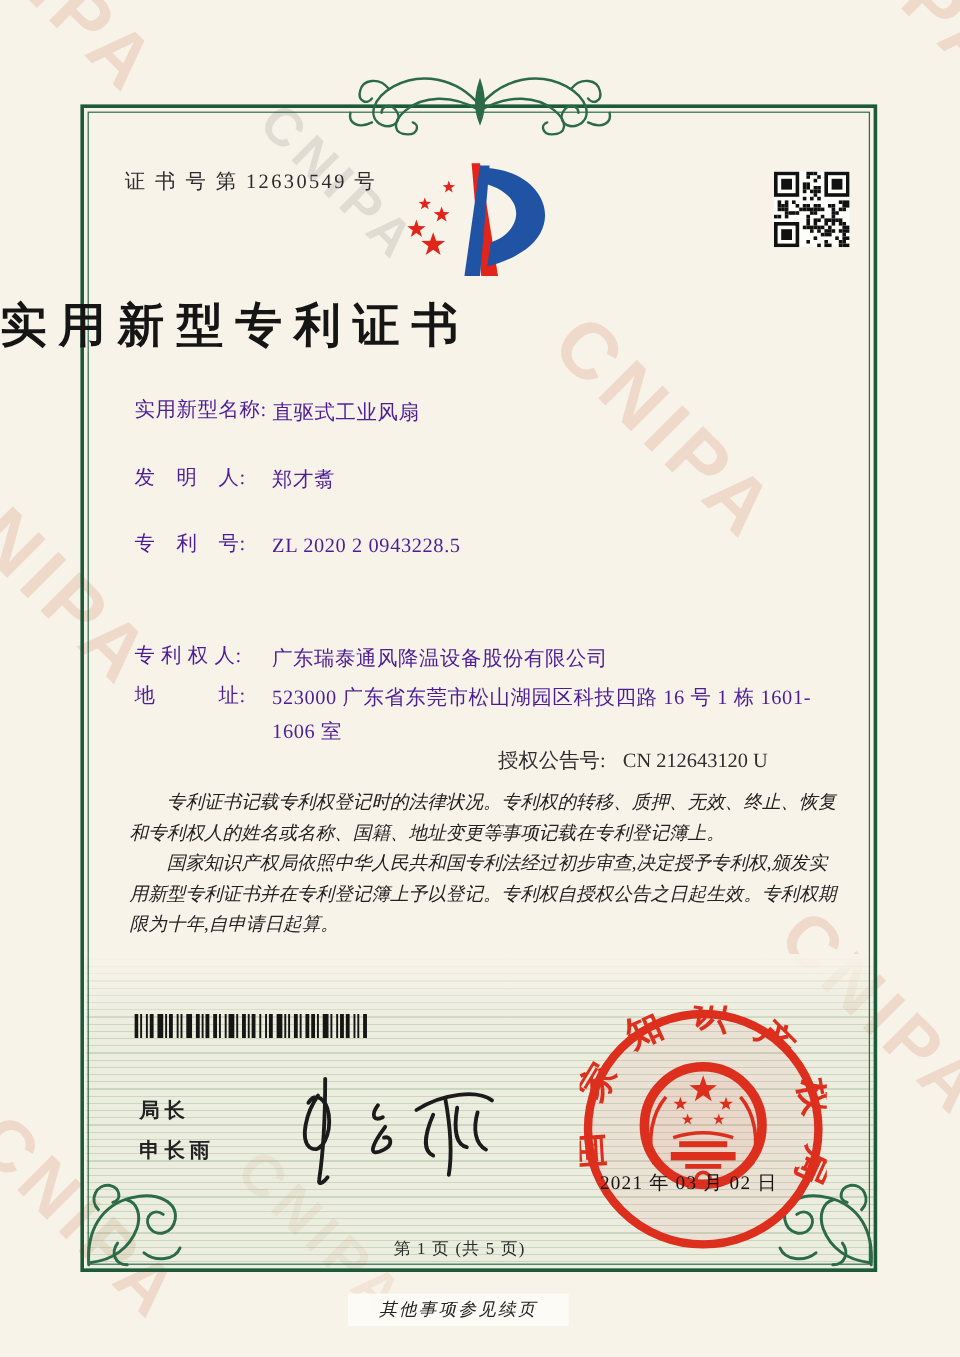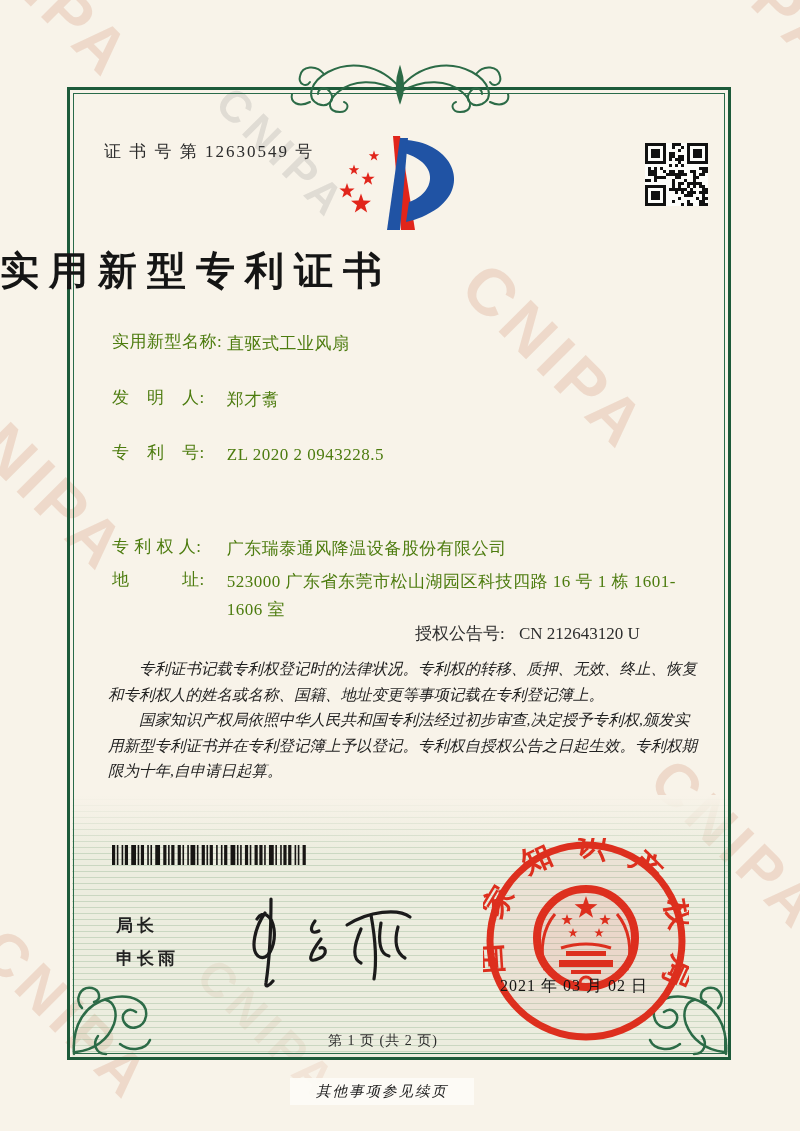--- a/index.html
+++ b/index.html
@@ -20,21 +20,21 @@
   .frame-outer{position:absolute;left:67px;top:87px;width:664px;height:973px;
       border:3px solid #1d5a3a;z-index:2;box-sizing:border-box;}
   .frame-inner{position:absolute;left:3px;top:3px;right:3px;bottom:3px;
       border:1px solid #2a6b4a;}
   .ornament{position:absolute;z-index:3;}
   
   .certno{position:absolute;left:104px;top:140px;font-size:17px;letter-spacing:2px;
       color:#2b2b2b;z-index:4;}
   .title{position:absolute;left:0;top:244px;width:800px;text-align:left;
       font-size:39px;font-weight:900;letter-spacing:10px;color:#151515;z-index:4;}
-  .frow{position:absolute;left:112px;font-size:17px;color:#4d7c0f;z-index:4;letter-spacing:0.5px;}
+  .frow{position:absolute;left:112px;font-size:17px;color:#4c1d95;z-index:4;letter-spacing:0.5px;}
   .flabel{display:inline-block;min-width:110px;vertical-align:top;}
   .fval{display:inline-block;max-width:476px;vertical-align:top;line-height:28px;}
   .grant-row{position:absolute;left:415px;top:622px;font-size:17px;color:#2e2e2e;z-index:4;}
   .body-block{position:absolute;left:108px;top:656px;width:592px;z-index:4;
       font-style:italic;font-size:15.5px;line-height:25.5px;color:#222;}
   .body-block p{margin:0;text-indent:2em;}
   
   .barcode{position:absolute;left:112px;top:845px;z-index:4;}
   
   .sig-label{position:absolute;left:116px;top:914px;font-family:"Liberation Sans",sans-serif;
@@ -370,16 +370,16 @@
       <rect x="83" y="113" width="40" height="5" fill="#dd2f1e"></rect>
       <rect x="76" y="122" width="54" height="7" fill="#dd2f1e"></rect>
       <rect x="88" y="132" width="30" height="4" fill="#dd2f1e"></rect>
       <circle cx="103" cy="145" r="6" fill="none" stroke="#dd2f1e" stroke-width="3"></circle>
       <path d="M62,132 C56,112 60,90 72,76" stroke="#dd2f1e" stroke-width="3" fill="none"></path>
       <path d="M144,132 C150,112 146,90 134,76" stroke="#dd2f1e" stroke-width="3" fill="none"></path>
     </g>
   </svg>
   <div class="seal-date">2021 年 03 月 02 日</div>
 
-  <div class="page-info">第 1 页 (共 2 页)</div>
+  <div class="page-info">第 1 页 (共 5 页)</div>
   <div class="note">其他事项参见续页</div>
 
 </div>
 
 </body></html>

